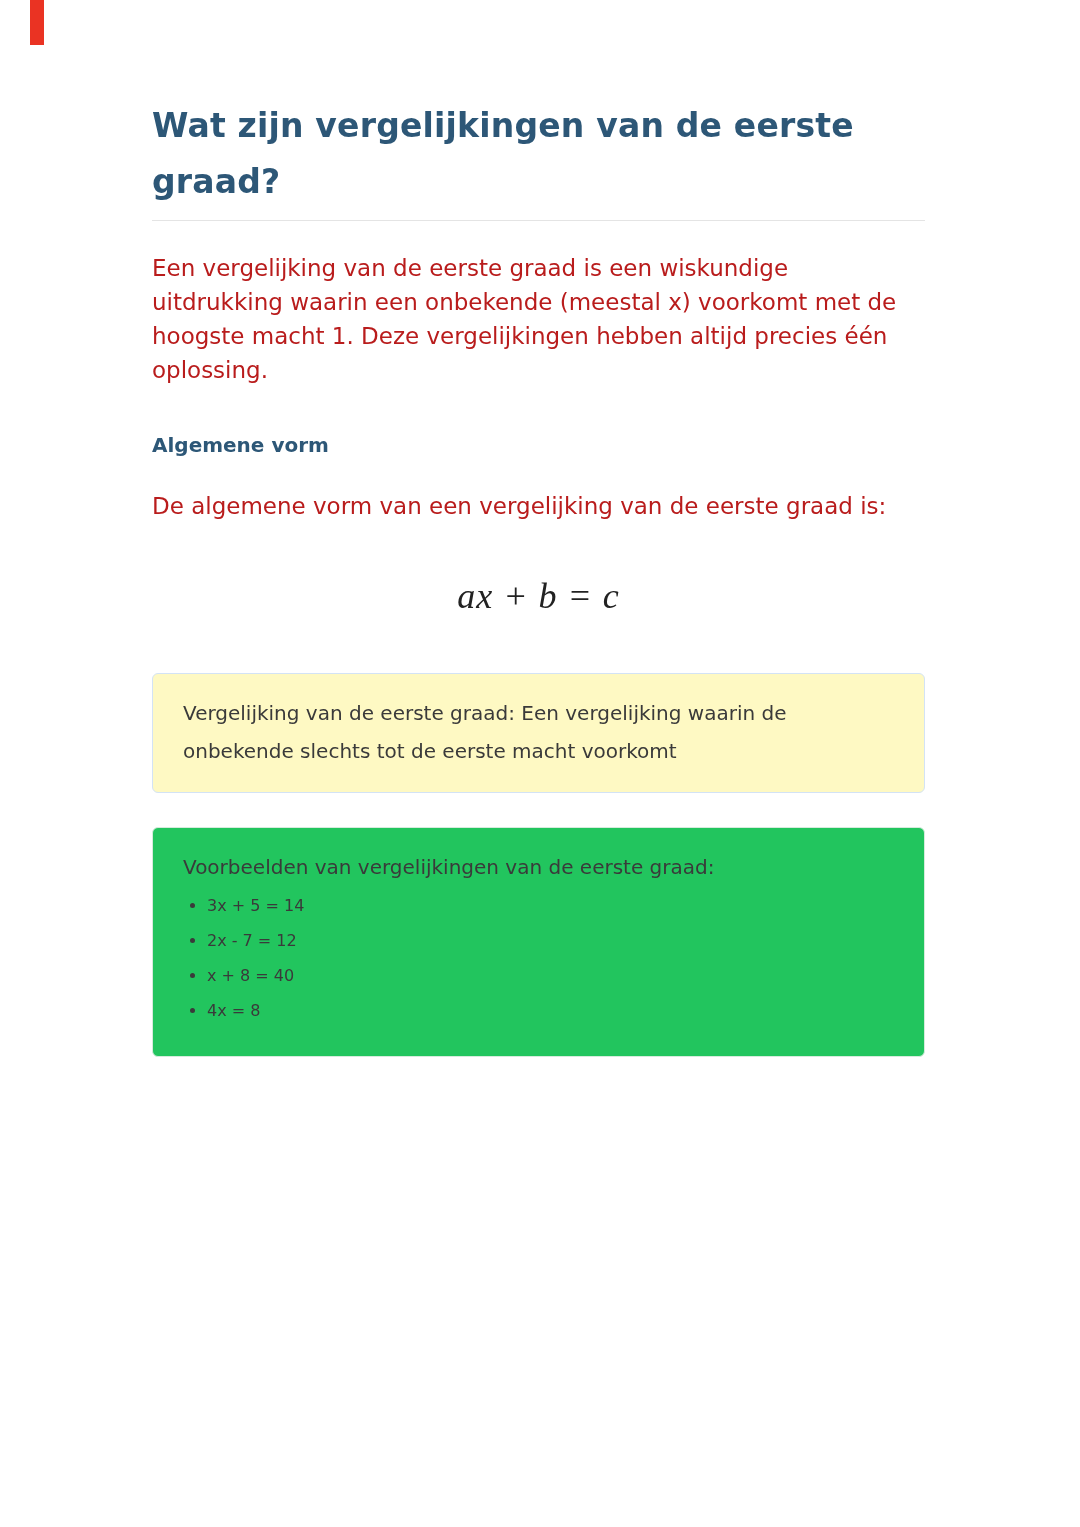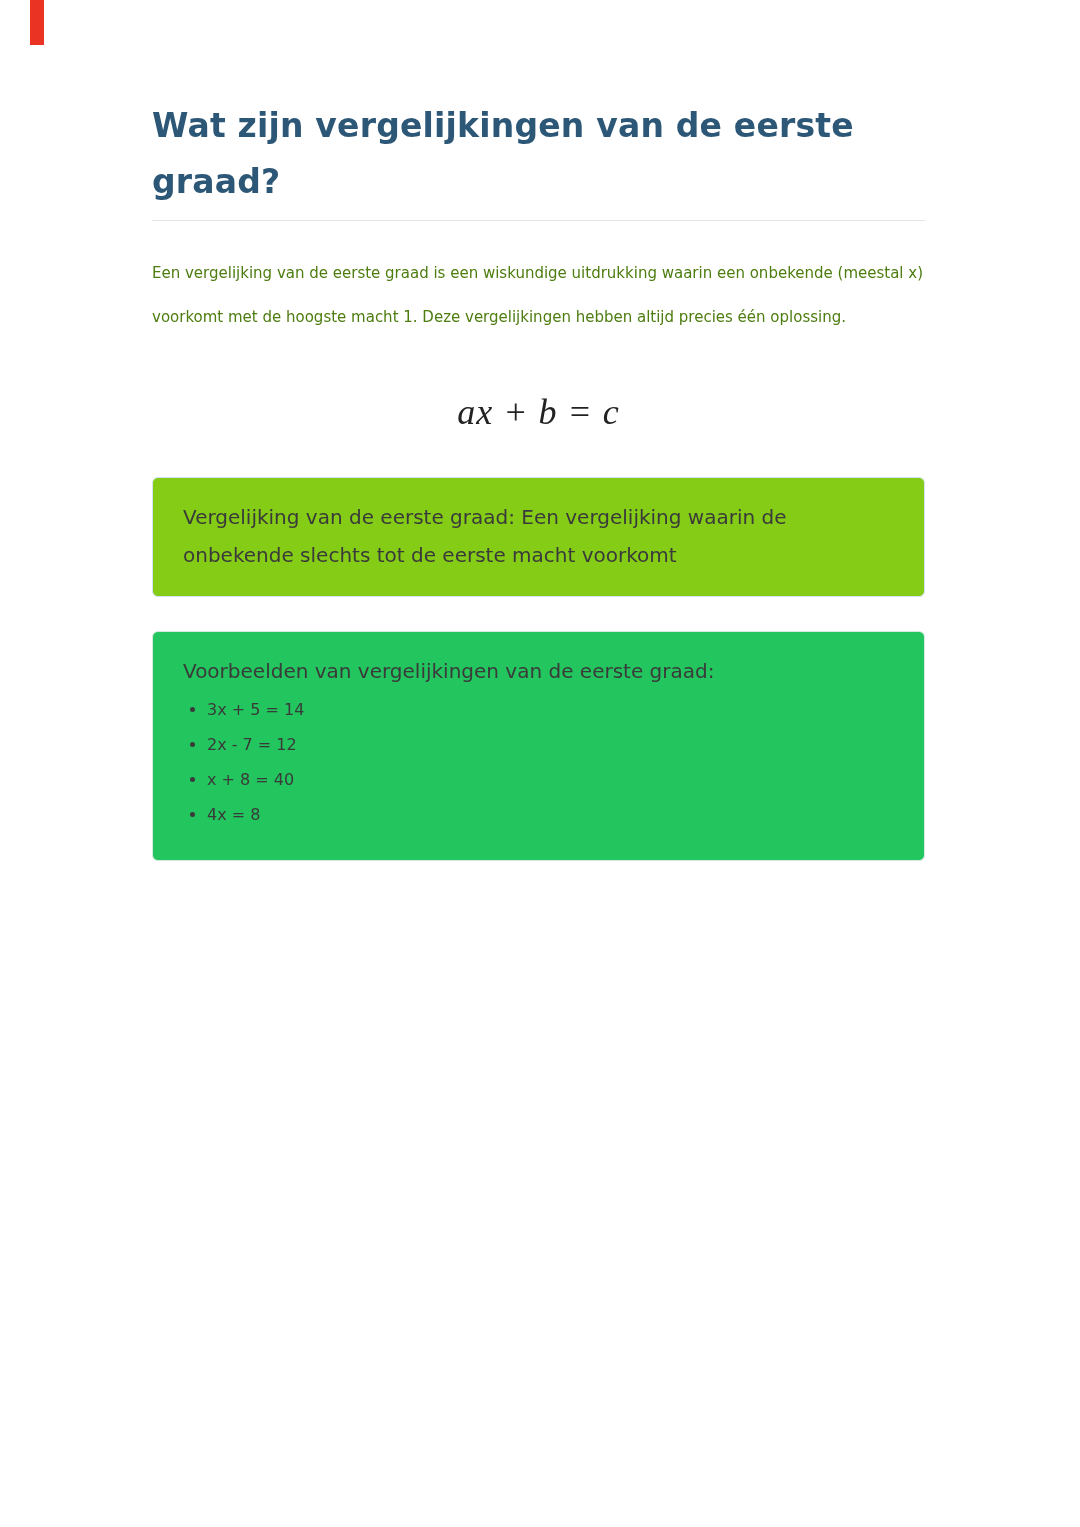--- a/index.html
+++ b/index.html
@@ -43,57 +43,57 @@
     letter-spacing: 0.2px;
   }
 
   hr.title-divider {
     border: none;
     border-top: 1px solid #e4e4e4;
     margin-top: 10px;
   }
 
   p.body-par {
-    font-size: 15px;
-    line-height: 44px;
+    font-size: 23px;
+    line-height: 34px;
     margin-top: 30px;
-    color: #4d7c0f;
+    color: #b91c1c;
   }
 
   h2.section-heading {
     color: #2d5777;
     font-size: 20px;
     font-weight: bold;
     margin-top: 44px;
     line-height: 28px;
   }
 
   .formula-wrap {
     text-align: center;
-    margin: 52px 0 44px 0;
+    margin: 52px 0 56px 0;
   }
 
   .formula {
     font-family: "Liberation Serif", "DejaVu Serif", serif;
     font-style: italic;
     font-size: 36px;
     color: #222222;
     letter-spacing: 1px;
   }
 
   .callout {
     border-radius: 6px;
     margin-top: 34px;
     padding: 20px 30px 22px 30px;
     font-size: 20px;
     line-height: 38px;
   }
 
   .callout.definition {
-    background: #84cc16;
+    background: #fef9c3;
     border: 1px solid #d3e3f5;
     color: #3a3a3a;
   }
 
   .callout.examples {
     background: #22c55e;
     border: 1px solid #d6ebdd;
     color: #3a3a3a;
     padding-bottom: 28px;
   }
@@ -123,21 +123,23 @@
   <div class="corner-accent"></div>
 
   <main class="content">
 
     <h1 class="title">Wat zijn vergelijkingen van de eerste graad?</h1>
 
     <hr class="title-divider">
 
     <p class="body-par">Een vergelijking van de eerste graad is een wiskundige uitdrukking waarin een onbekende (meestal x) voorkomt met de hoogste macht 1. Deze vergelijkingen hebben altijd precies één oplossing.</p>
 
+    <h2 class="section-heading">Algemene vorm</h2>
 
+    <p class="body-par">De algemene vorm van een vergelijking van de eerste graad is:</p>
 
     <div class="formula-wrap">
       <span class="formula">ax + b = c</span>
     </div>
 
 
     <div class="callout definition">
       <span>Vergelijking van de eerste graad: Een vergelijking waarin de onbekende slechts tot de eerste macht voorkomt</span>
     </div>
 

